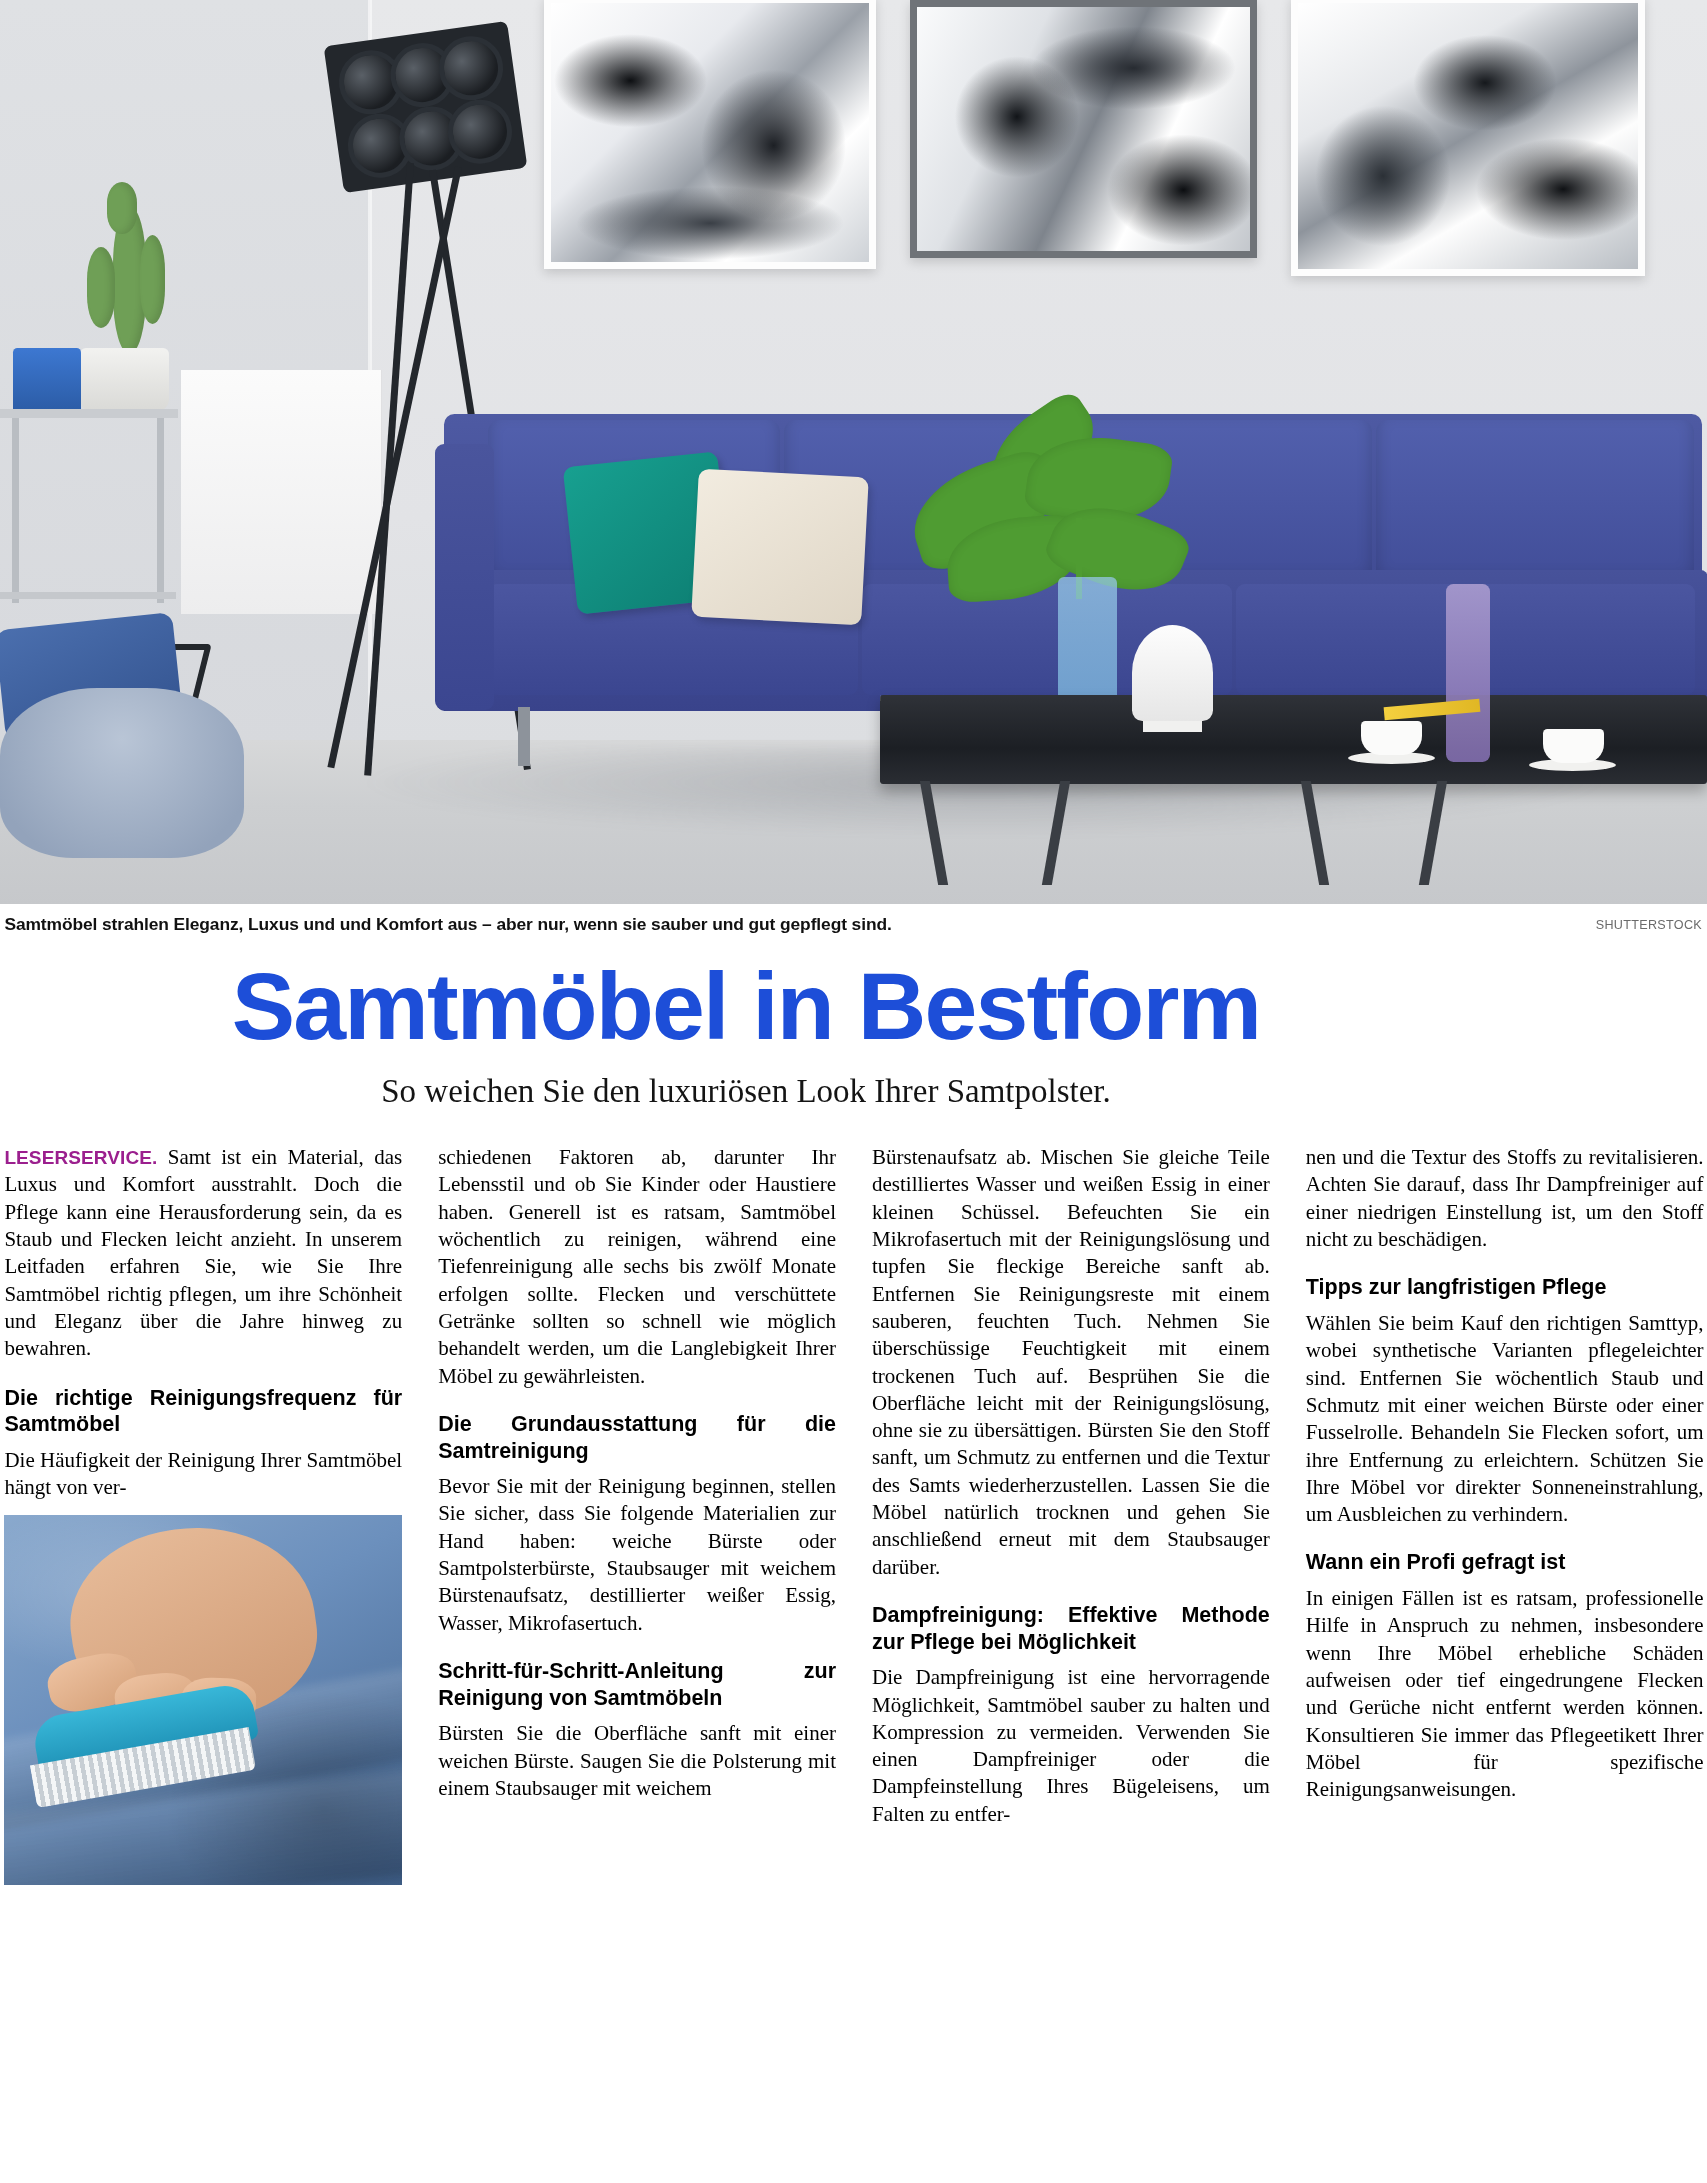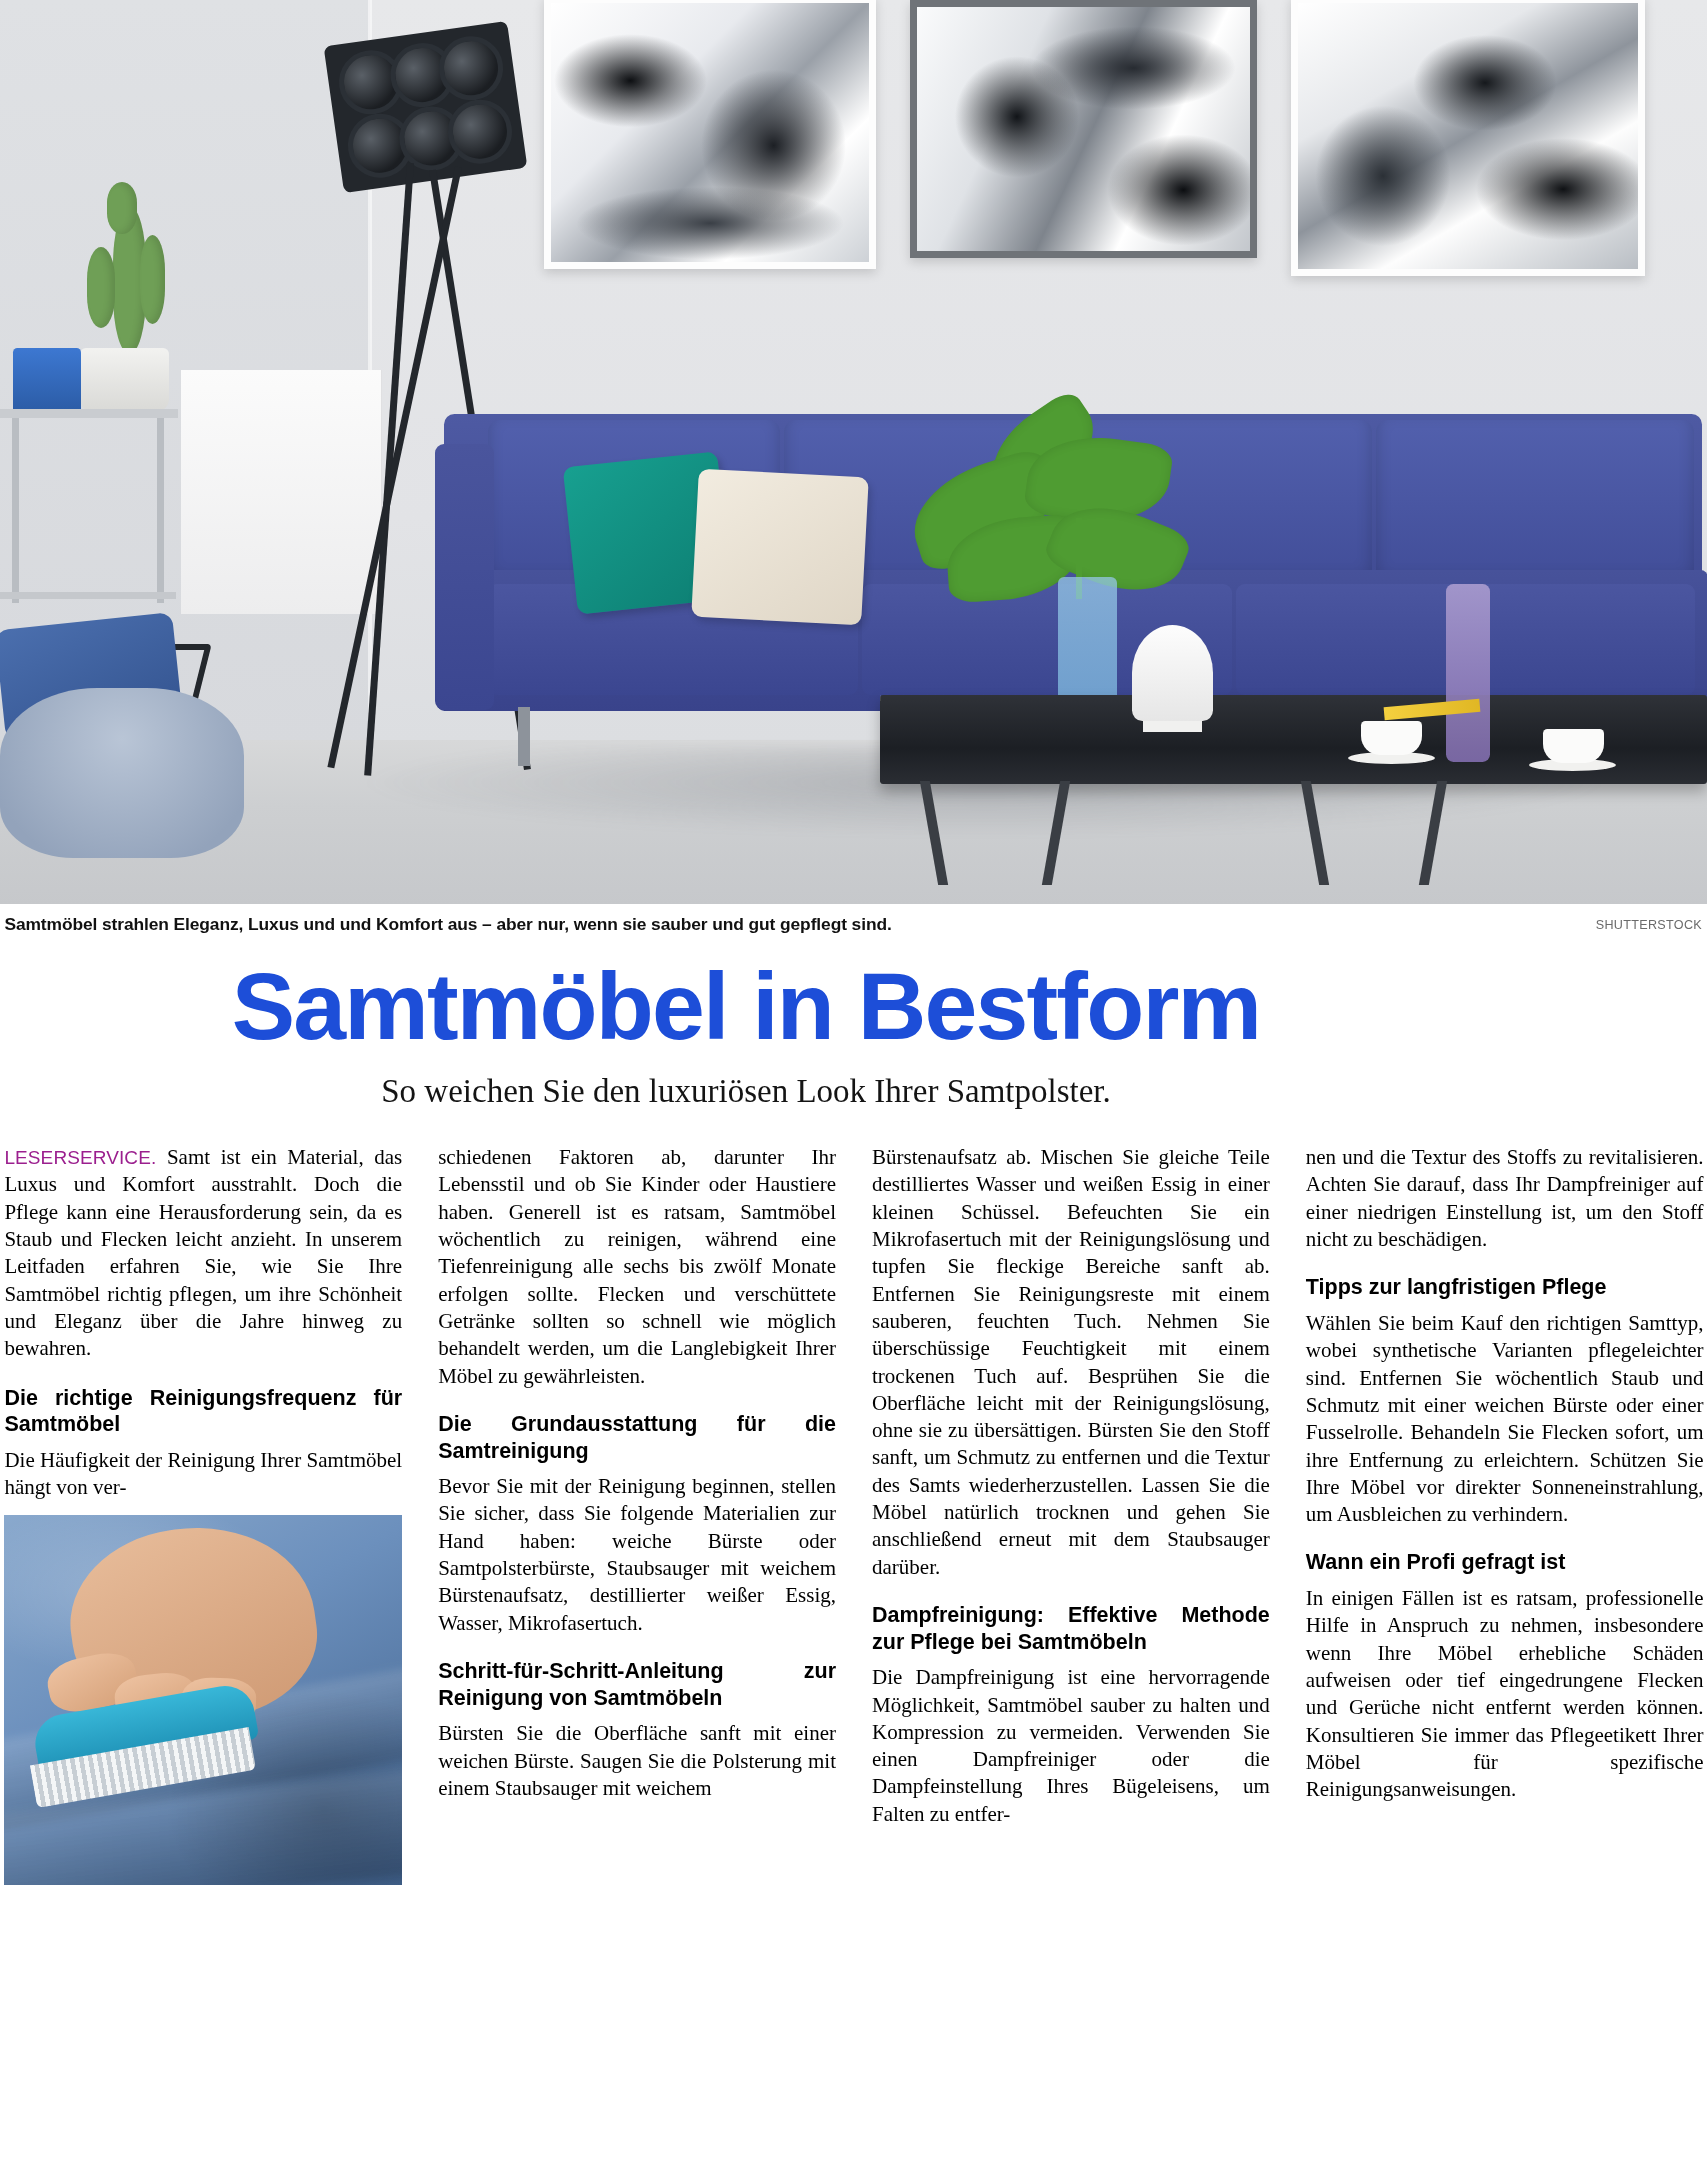--- a/index.html
+++ b/index.html
@@ -364,21 +364,21 @@
     line-height: 1.30;
     text-align: justify;
     hyphens: auto;
   }
   .col p {
     margin: 0 0 0 0;
     text-align: justify;
   }
   .lead-label {
     font-family: "Liberation Sans", sans-serif;
-    font-weight: normal;
+    font-weight: bold;
     font-size: 19px;
     color: #9b1f8e;
     letter-spacing: 0.1px;
   }
   .sub-head {
     font-family: "Liberation Sans", sans-serif;
     font-weight: bold;
     font-size: 21.5px;
     line-height: 1.24;
     margin: 21px 0 9px 0;
@@ -563,21 +563,21 @@
     <div class="col">
       <p>schiedenen Faktoren ab, darunter Ihr Lebensstil und ob Sie Kinder oder Haustiere haben. Generell ist es ratsam, Samtmöbel wöchentlich zu reinigen, während eine Tiefenreinigung alle sechs bis zwölf Monate erfolgen sollte. Flecken und verschüttete Getränke sollten so schnell wie möglich behandelt werden, um die Langlebigkeit Ihrer Möbel zu gewährleisten.</p>
       <div class="sub-head">Die Grundausstattung für die Samtreinigung</div>
       <p>Bevor Sie mit der Reinigung beginnen, stellen Sie sicher, dass Sie folgende Materialien zur Hand haben: weiche Bürste oder Samtpolsterbürste, Staubsauger mit weichem Bürstenaufsatz, destillierter weißer Essig, Wasser, Mikrofasertuch.</p>
       <div class="sub-head">Schritt-für-Schritt-Anleitung zur Reinigung von Samtmöbeln</div>
       <p>Bürsten Sie die Oberfläche sanft mit einer weichen Bürste. Saugen Sie die Polsterung mit einem Staubsauger mit weichem</p>
     </div>
 
     <div class="col">
       <p>Bürstenaufsatz ab. Mischen Sie gleiche Teile destilliertes Wasser und weißen Essig in einer kleinen Schüssel. Befeuchten Sie ein Mikrofasertuch mit der Reinigungslösung und tupfen Sie fleckige Bereiche sanft ab. Entfernen Sie Reinigungsreste mit einem sauberen, feuchten Tuch. Nehmen Sie überschüssige Feuchtigkeit mit einem trockenen Tuch auf. Besprühen Sie die Oberfläche leicht mit der Reinigungslösung, ohne sie zu übersättigen. Bürsten Sie den Stoff sanft, um Schmutz zu entfernen und die Textur des Samts wiederherzustellen. Lassen Sie die Möbel natürlich trocknen und gehen Sie anschließend erneut mit dem Staubsauger darüber.</p>
-      <div class="sub-head">Dampfreinigung: Effektive Methode zur Pflege bei Samtmöbeln</div>
+      <div class="sub-head">Dampfreinigung: Effektive Methode zur Pflege bei Möglichkeit</div>
       <p>Die Dampfreinigung ist eine hervorragende Möglichkeit, Samtmöbel sauber zu halten und Kompression zu vermeiden. Verwenden Sie einen Dampfreiniger oder die Dampfeinstellung Ihres Bügeleisens, um Falten zu entfer-</p>
     </div>
 
     <div class="col">
       <p>nen und die Textur des Stoffs zu revitalisieren. Achten Sie darauf, dass Ihr Dampfreiniger auf einer niedrigen Einstellung ist, um den Stoff nicht zu beschädigen.</p>
       <div class="sub-head">Tipps zur langfristigen Pflege</div>
       <p>Wählen Sie beim Kauf den richtigen Samttyp, wobei synthetische Varianten pflegeleichter sind. Entfernen Sie wöchentlich Staub und Schmutz mit einer weichen Bürste oder einer Fusselrolle. Behandeln Sie Flecken sofort, um ihre Entfernung zu erleichtern. Schützen Sie Ihre Möbel vor direkter Sonneneinstrahlung, um Ausbleichen zu verhindern.</p>
       <div class="sub-head">Wann ein Profi gefragt ist</div>
       <p>In einigen Fällen ist es ratsam, professionelle Hilfe in Anspruch zu nehmen, insbesondere wenn Ihre Möbel erhebliche Schäden aufweisen oder tief eingedrungene Flecken und Gerüche nicht entfernt werden können. Konsultieren Sie immer das Pflegeetikett Ihrer Möbel für spezifische Reinigungsanweisungen.</p>
     </div>

